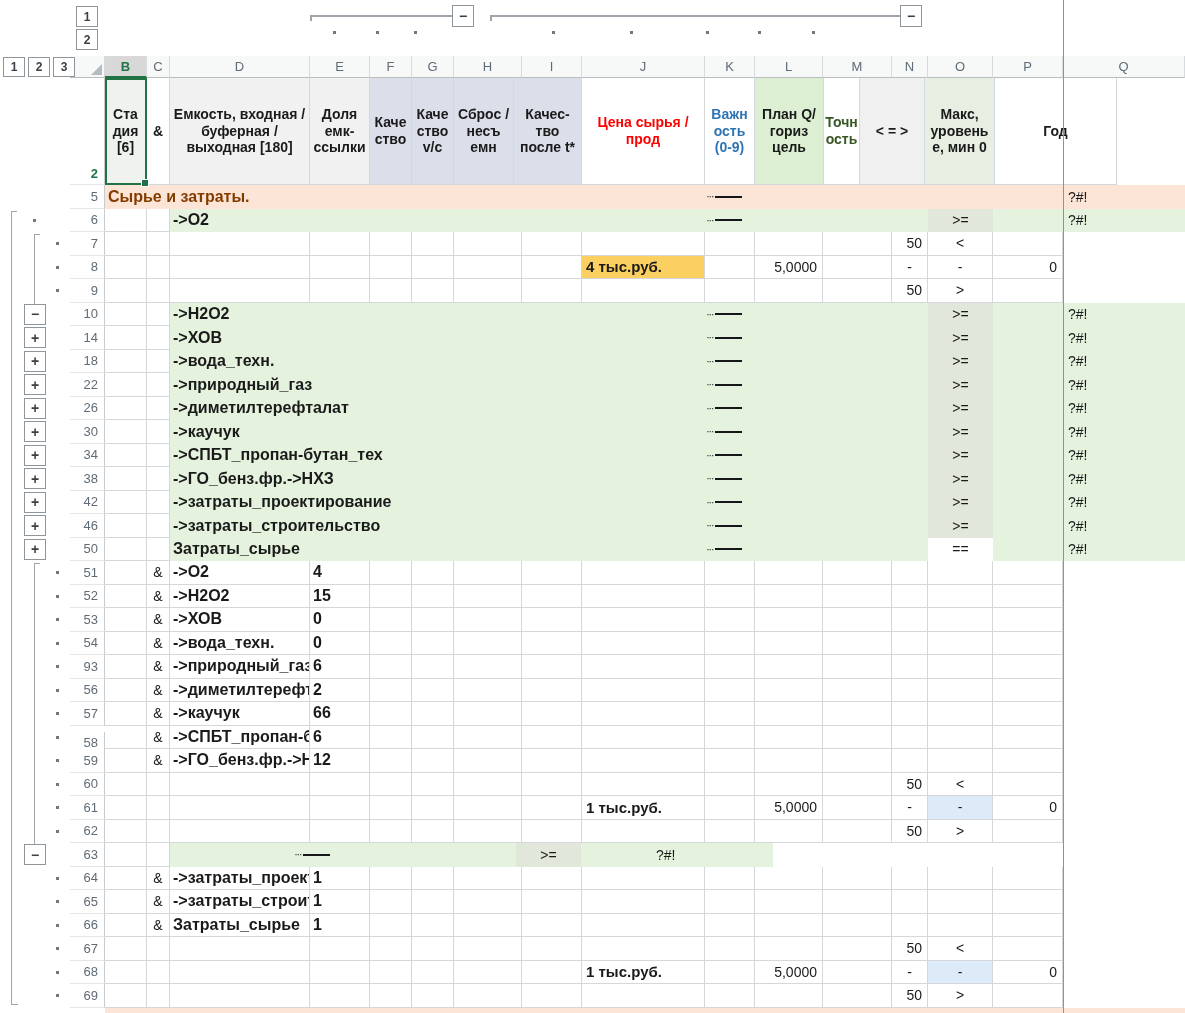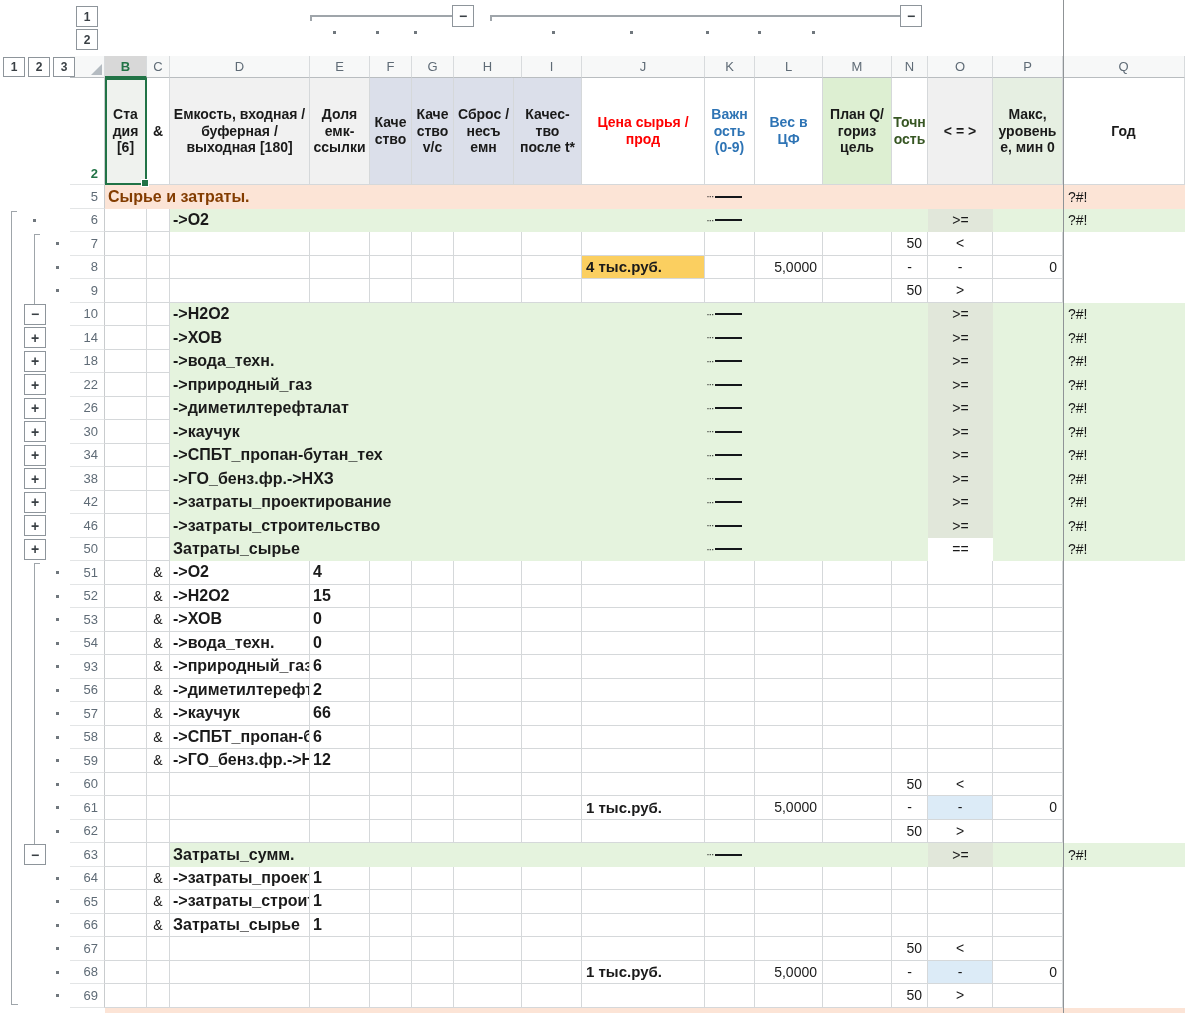--- a/index.html
+++ b/index.html
@@ -71,21 +71,20 @@
       <div class="hcell" style="width: 42px; height: 107px; background: rgb(239, 242, 238);">Ста дия [6]</div>
       <div class="hcell" style="width: 23px; height: 107px; background: rgb(255, 255, 255);">&amp;</div>
       <div class="hcell" style="width: 140px; height: 107px; background: rgb(241, 241, 241);">Емкость, входная / буферная / выходная [180]</div>
       <div class="hcell" style="width: 60px; height: 107px; background: rgb(241, 241, 241);">Доля емк- ссылки</div>
       <div class="hcell" style="width: 42px; height: 107px; background: rgb(219, 223, 234);">Каче ство</div>
       <div class="hcell" style="width: 42px; height: 107px; background: rgb(219, 223, 234);">Каче ство v/c</div>
       <div class="hcell" style="width: 60px; height: 107px; background: rgb(219, 223, 234);">Сброс /несъ емн</div>
       <div class="hcell" style="width: 68px; height: 107px; background: rgb(219, 223, 234);">Качес- тво после t*</div>
       <div class="hcell" style="width: 123px; height: 107px; background: rgb(255, 255, 255); color: rgb(255, 0, 0);">Цена сырья /прод</div>
       <div class="hcell" style="width: 50px; height: 107px; background: rgb(255, 255, 255); color: rgb(46, 116, 181);">Важн ость (0-9)</div>
-      <div class="hcell" style="width: 68px; height: 107px; background: rgb(255, 255, 255); color: rgb(46, 116, 181);">Вес в ЦФ</div>
       <div class="hcell" style="width: 69px; height: 107px; background: rgb(221, 239, 210);">План Q/гориз цель</div>
       <div class="hcell" style="width: 36px; height: 107px; background: rgb(255, 255, 255); color: rgb(55, 86, 35);">Точн ость</div>
       <div class="hcell" style="width: 65px; height: 107px; background: rgb(240, 240, 240);">&lt; = &gt;</div>
       <div class="hcell" style="width: 70px; height: 107px; background: rgb(230, 239, 226);">Макс, уровень е, мин 0</div>
       <div class="hcell" style="width: 122px; height: 107px; background: rgb(255, 255, 255);">Год</div>
     </div>
     <div class="flexrow" style="left: 70px; top: 185px; width: 1115px; height: 23.5px;">
       <div class="numcell" style="width: 35px; height: 23.5px;">5</div>
       <div class="cell lbl" style="width: 600px; height: 23.5px; background: rgb(252, 228, 214); color: rgb(131, 60, 0); overflow: visible;">Сырье и затраты.</div>
       <div class="cell" style="width: 50px; height: 23.5px; background: rgb(252, 228, 214);">
@@ -513,21 +512,21 @@
       <div class="cell gb moneytxt" style="width: 123px; height: 23.5px;"></div>
       <div class="cell gb" style="width: 50px; height: 23.5px;"></div>
       <div class="cell gb numr" style="width: 68px; height: 23.5px;"></div>
       <div class="cell gb" style="width: 69px; height: 23.5px;"></div>
       <div class="cell gb numr" style="width: 36px; height: 23.5px;"></div>
       <div class="cell gb symc" style="width: 65px; height: 23.5px;"></div>
       <div class="cell gb numr" style="width: 70px; height: 23.5px;"></div>
       <div class="cell" style="width: 122px; height: 23.5px;"></div>
     </div>
     <div class="flexrow" style="left: 70px; top: 725.5px; width: 1115px; height: 23.5px;">
-      <div class="numcell" style="width: 35px; height: 23.5px;">58</div>
+      <div class="numcell" style="width: 35px; height: 23.5px; margin-top: 6px;">58</div>
       <div class="cell gb" style="width: 42px; height: 23.5px;"></div>
       <div class="cell gb ampc" style="width: 23px; height: 23.5px;">&amp;</div>
       <div class="cell gb lbl" style="width: 140px; height: 23.5px;">-&gt;СПБТ_пропан-бутан_тех</div>
       <div class="cell gb lbl" style="width: 60px; height: 23.5px;">6</div>
       <div class="cell gb" style="width: 42px; height: 23.5px;"></div>
       <div class="cell gb" style="width: 42px; height: 23.5px;"></div>
       <div class="cell gb" style="width: 68px; height: 23.5px;"></div>
       <div class="cell gb" style="width: 60px; height: 23.5px;"></div>
       <div class="cell gb moneytxt" style="width: 123px; height: 23.5px;"></div>
       <div class="cell gb" style="width: 50px; height: 23.5px;"></div>
@@ -611,21 +610,20 @@
       <div class="cell gb" style="width: 69px; height: 23.5px;"></div>
       <div class="cell gb numr" style="width: 36px; height: 23.5px;">50</div>
       <div class="cell gb symc" style="width: 65px; height: 23.5px;">&gt;</div>
       <div class="cell gb numr" style="width: 70px; height: 23.5px;"></div>
       <div class="cell" style="width: 122px; height: 23.5px;"></div>
     </div>
     <div class="flexrow" style="left: 70px; top: 843px; width: 1115px; height: 23.5px;">
       <div class="numcell" style="width: 35px; height: 23.5px;">63</div>
       <div class="cell gb" style="width: 42px; height: 23.5px;"></div>
       <div class="cell gb" style="width: 23px; height: 23.5px;"></div>
-      <div class="cell lbl" style="width: 412px; height: 23.5px; background: rgb(229, 243, 222);">Затраты_сумм.</div>
       <div class="cell" style="width: 123px; height: 23.5px; background: rgb(229, 243, 222);"></div>
       <div class="cell" style="width: 50px; height: 23.5px; background: rgb(229, 243, 222);">
         <div class="kmark">
           <div class="kdots">···</div>
           <div class="kline"></div>
         </div>
       </div>
       <div class="cell" style="width: 68px; height: 23.5px; background: rgb(229, 243, 222);"></div>
       <div class="cell" style="width: 69px; height: 23.5px; background: rgb(229, 243, 222);"></div>
       <div class="cell" style="width: 36px; height: 23.5px; background: rgb(229, 243, 222);"></div>

